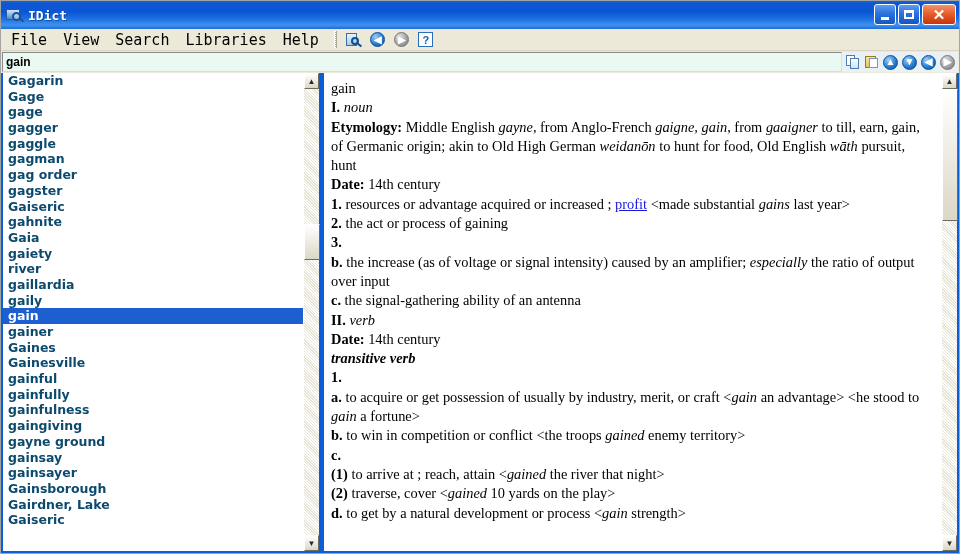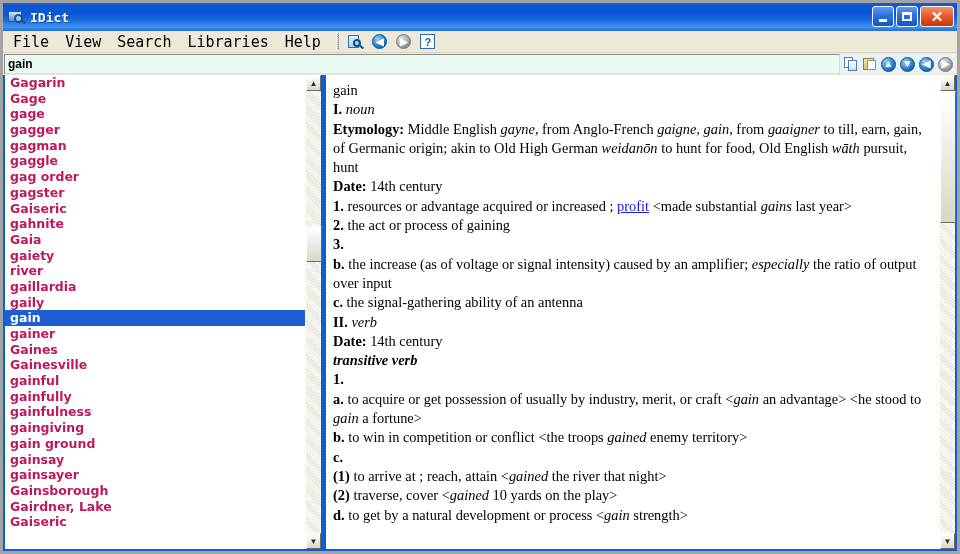--- a/index.html
+++ b/index.html
@@ -8,21 +8,21 @@
     width: 960px; height: 554px;
     overflow: hidden;
     font-family: "Liberation Sans", sans-serif;
     background: #ffffff;
   }
 
   #app {
     width: 960px; height: 554px;
     position: relative;
     background: #0a5fd8;
-    border: 3px solid #a3a3a3;
+    border: 1px solid #a3a3a3;
     display: flex;
     flex-direction: column;
   }
 
   
   .titlebar {
     height: 28px;
     flex: 0 0 28px;
     background: linear-gradient(to bottom,
        #1663d8 0%, #0f57cf 8%, #0b56d6 40%, #1c6ee0 62%, #3e93ef 86%, #1c6ad8 100%);
@@ -224,21 +224,21 @@
   .list-scroll {
     flex: 1 1 auto;
     overflow: hidden;
     position: relative;
     background: #ffffff;
   }
   .word {
     font-family: "DejaVu Sans", sans-serif;
     font-size: 12.5px;
     font-weight: bold;
-    color: #be185d;
+    color: #0c4a6e;
     line-height: 15.7px;
     height: 15.7px;
     padding-left: 5px;
     white-space: nowrap;
     overflow: hidden;
   }
   .word.selected {
     background: #1d5fd0;
     color: #ffffff;
   }
@@ -389,40 +389,40 @@
   </div>
 
   <div class="body">
 
     <div class="list-pane">
       <div class="list-scroll" id="wordlist">
           <div class="word">Gagarin</div>
           <div class="word">Gage</div>
           <div class="word">gage</div>
           <div class="word">gagger</div>
+          <div class="word">gaggle</div>
           <div class="word">gagman</div>
-          <div class="word">gaggle</div>
           <div class="word">gag order</div>
           <div class="word">gagster</div>
           <div class="word">Gaiseric</div>
           <div class="word">gahnite</div>
           <div class="word">Gaia</div>
           <div class="word">gaiety</div>
           <div class="word">river</div>
           <div class="word">gaillardia</div>
           <div class="word">gaily</div>
           <div class="word selected">gain</div>
           <div class="word">gainer</div>
           <div class="word">Gaines</div>
           <div class="word">Gainesville</div>
           <div class="word">gainful</div>
           <div class="word">gainfully</div>
           <div class="word">gainfulness</div>
           <div class="word">gaingiving</div>
-          <div class="word">gain ground</div>
+          <div class="word">gayne ground</div>
           <div class="word">gainsay</div>
           <div class="word">gainsayer</div>
           <div class="word">Gainsborough</div>
           <div class="word">Gairdner, Lake</div>
           <div class="word">Gaiseric</div>
         </div>
       <div class="vscroll">
         <div class="sb-btn">▲</div>
         <div class="sb-track">
           <div class="sb-thumb" style="top:135px;height:36px;"></div>

